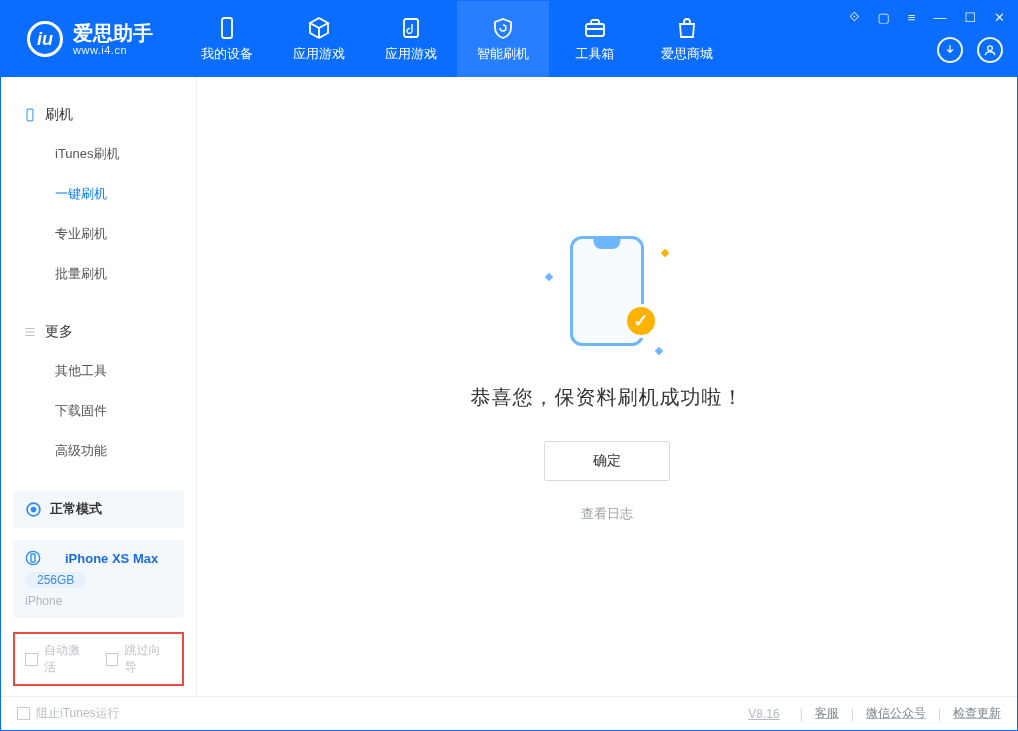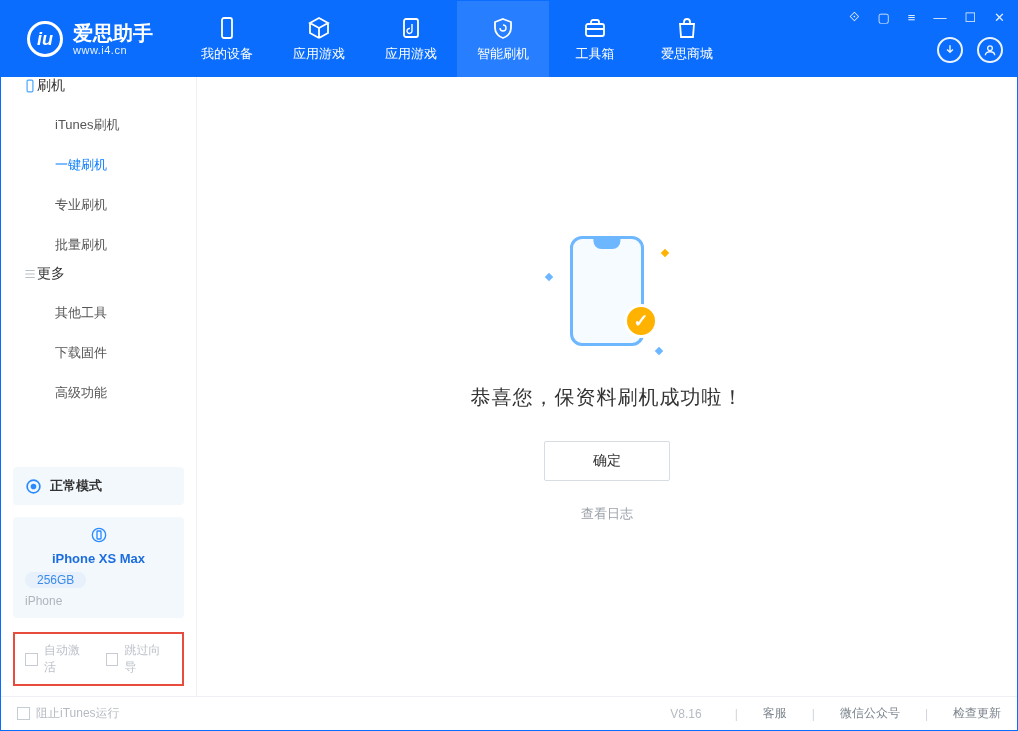--- a/index.html
+++ b/index.html
@@ -15,48 +15,48 @@
     .nav-tab.active { background: rgba(255,255,255,.12); }
     .nav-tab svg { width: 24px; height: 24px; }
     .header-ctrl { position: absolute; top: 6px; right: 8px; display: flex; gap: 10px; align-items: center; font-size: 13px; }
     .header-ctrl span { cursor: pointer; opacity: .88; padding: 2px 4px; }
     .header-right-icons { position: absolute; right: 14px; bottom: 14px; display: flex; gap: 14px; }
     .header-right-icons .circ { width: 26px; height: 26px; border: 2px solid #fff; border-radius: 50%; display: flex; align-items: center; justify-content: center; cursor: pointer; opacity: .92; }
     
     .body { flex: 1; display: flex; overflow: hidden; }
     
     .sidebar { width: 196px; border-right: 1px solid #eef0f3; display: flex; flex-direction: column; }
-    .side-group-title { display: flex; align-items: center; padding: 0 20px 10px 22px; font-size: 14px; color: #333; text-align: center; }
+    .side-group-title { display: flex; align-items: center; gap: 8px; padding: 29px 20px 10px 22px; font-size: 14px; color: #333; text-align: center; }
     .side-item { padding: 11px 10px 11px 54px; font-size: 13px; color: #555; cursor: pointer; }
     .side-item.active { color: #0a7dff; }
     .side-spacer { flex: 1; }
     .mode-box, .device-box { margin: 6px 12px; background: #f3f8fd; border-radius: 4px; padding: 10px 12px; font-size: 13px; color: #333; }
     .mode-box { display: flex; align-items: center; gap: 8px; font-weight: 600; color: #333; }
     .device-box .dev-name { font-weight: 600; color: #1b6dde; }
-    .dev-row { display: flex; align-items: center; gap: 8px; flex-direction: column; }
+    .dev-row { display: flex; align-items: center; gap: 24px; }
     .chip { display: inline-block; margin-top: 6px; background: #e7f0fb; color: #3a8bea; border-radius: 12px; padding: 1px 12px; font-size: 12px; font-weight: 400; }
     .dev-sub { color: #aeb5bd; font-size: 12px; margin-top: 6px; }
     .redbox { margin: 8px 12px 10px 12px; border: 2px solid #e74c3c; padding: 8px 10px; display: flex; gap: 14px; }
     .chk { display: flex; align-items: center; gap: 6px; font-size: 12px; color: #bcc2c9; cursor: pointer; }
     .chk .box { width: 13px; height: 13px; border: 1px solid #c7ccd2; background: #fff; }
     
     .main { flex: 1; display: flex; flex-direction: column; align-items: center; justify-content: center; position: relative; }
     .success-illus { width: 130px; height: 130px; position: relative; margin-bottom: 28px; margin-top: -24px; }
     .phone { position: absolute; inset: 10px 28px; border: 3px solid #6cb7ff; border-radius: 12px; background: #f6fbff; }
     .phone::before { content: ""; position: absolute; top: 0; left: 50%; transform: translateX(-50%); width: 40%; height: 10px; background: #6cb7ff; border-radius: 0 0 8px 8px; }
     .tick-badge { position: absolute; right: 14px; bottom: 18px; width: 34px; height: 34px; background: #ffb200; border-radius: 50%; border: 3px solid #fff; display: flex; align-items: center; justify-content: center; color: #fff; font-size: 18px; font-weight: bold; }
     .sparkle { position: absolute; width: 6px; height: 6px; background: #6cb7ff; transform: rotate(45deg); }
     .s1 { left: 4px; top: 48px; } .s2 { right: 4px; top: 24px; background: #ffb200; } .s3 { right: 10px; bottom: 2px; }
     .headline { font-size: 20px; color: #333; margin-bottom: 30px; letter-spacing: 1px; font-family: Liberation Mono, monospace; }
     .ok-btn { border: 1px solid #d7dde3; background: #fff; padding: 10px 48px; font-size: 14px; color: #333; cursor: pointer; border-radius: 2px; }
     .log-link { margin-top: 24px; font-size: 13px; color: #9aa1a9; cursor: pointer; }
     
     .footer { height: 34px; border-top: 1px solid #eef0f3; display: flex; align-items: center; font-size: 12px; padding: 0 16px; color: #b5bbc2; gap: 20px; }
     .footer .chk { color: #b5bbc2; }
-    .footer-right { margin-left: auto; display: flex; align-items: center; gap: 25px; }
+    .footer-right { margin-left: auto; display: flex; align-items: center; gap: 12px; text-decoration: underline; }
     .footer-right .ver { color: #b5bbc2; margin-right: 8px; }
     .footer-right .flink { color: #7a838c; cursor: pointer; }
     .footer-right .sep { color: #d0d5da; }
   </style>
 </head>
 <body>
 
 <div class="header">
   <div class="logo-area">
     <div class="logo-circle">iu</div>

